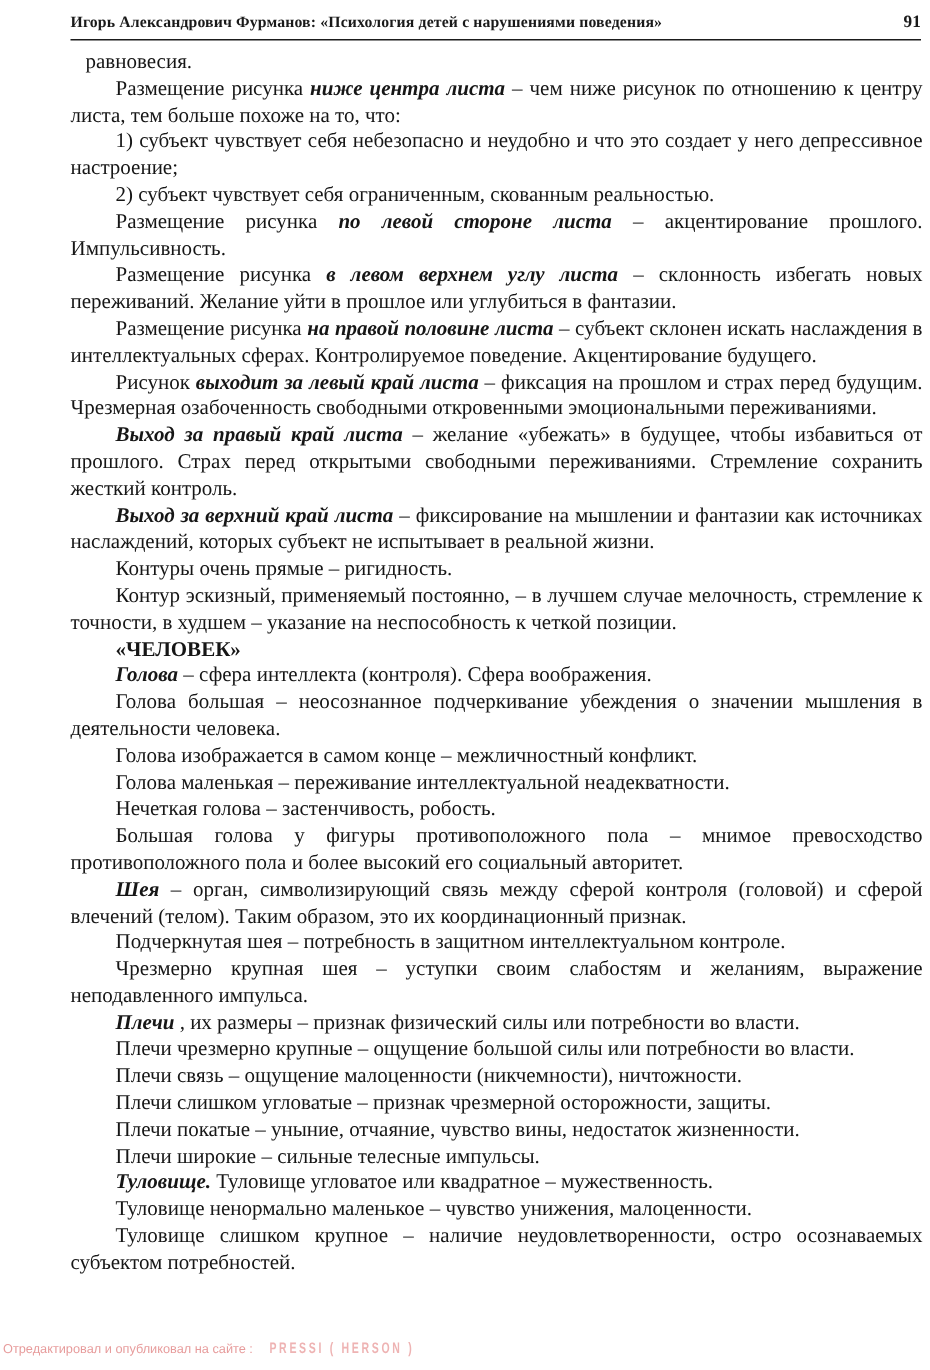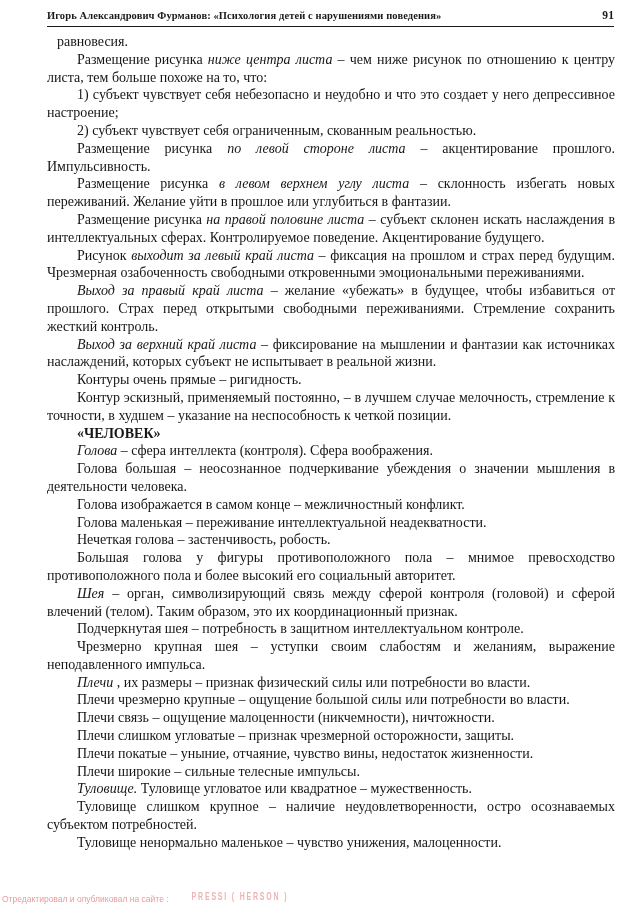--- a/index.html
+++ b/index.html
@@ -35,31 +35,32 @@
     width: 568px;
     font-size: 14px;
     line-height: 17.8px;
     text-align: justify;
   }
   .body p { margin: 0; padding: 0; }
   .ind  { text-indent: 30px; }
   .cont { text-indent: 10px; }
   .gap  { margin-top: 17px; }
   .head { font-weight: 700; }
-  .it   { font-style: italic; }
+  .it   { font-style: italic; font-weight: bold; }
   .footer {
     position: absolute;
     left: 2px;
     top: 894px;
     font-family: "Liberation Sans", "DejaVu Sans", sans-serif;
     font-size: 8.5px;
     color: #e79c9c;
     white-space: nowrap;
     display: flex;
-    gap: 23px;
+    align-items: center;
+    gap: 11px;
   }
   .site {
     display: inline-block;
     font-size: 7px;
     font-weight: 700;
     letter-spacing: 1.8px;
     color: #eeb3b3;
     transform: scaleY(1.45);
     transform-origin: left center;
   }
@@ -96,21 +97,21 @@
       <p class="ind"><span class="it">Шея</span><span> – орган, символизирующий связь между сферой контроля (головой) и сферой влечений (телом). Таким образом, это их координационный признак.</span></p>
       <p class="ind"><span>Подчеркнутая шея – потребность в защитном интеллектуальном контроле.</span></p>
       <p class="ind"><span>Чрезмерно крупная шея – уступки своим слабостям и желаниям, выражение неподавленного импульса.</span></p>
       <p class="ind"><span class="it">Плечи</span><span> , их размеры – признак физический силы или потребности во власти.</span></p>
       <p class="ind"><span>Плечи чрезмерно крупные – ощущение большой силы или потребности во власти.</span></p>
       <p class="ind"><span>Плечи связь – ощущение малоценности (никчемности), ничтожности.</span></p>
       <p class="ind"><span>Плечи слишком угловатые – признак чрезмерной осторожности, защиты.</span></p>
       <p class="ind"><span>Плечи покатые – уныние, отчаяние, чувство вины, недостаток жизненности.</span></p>
       <p class="ind"><span>Плечи широкие – сильные телесные импульсы.</span></p>
       <p class="ind"><span class="it">Туловище.</span><span>  Туловище угловатое или квадратное – мужественность.</span></p>
+      <p class="ind"><span>Туловище ненормально маленькое – чувство унижения, малоценности.</span></p>
       <p class="ind"><span>Туловище слишком крупное – наличие неудовлетворенности, остро осознаваемых субъектом потребностей.</span></p>
-      <p class="ind"><span>Туловище ненормально маленькое – чувство унижения, малоценности.</span></p>
     </div>
 
   <div class="footer">
     <span>Отредактировал и опубликовал на сайте :</span>
     <span class="site">PRESSI ( HERSON )</span>
   </div>
 </div>
 
 </body></html>

